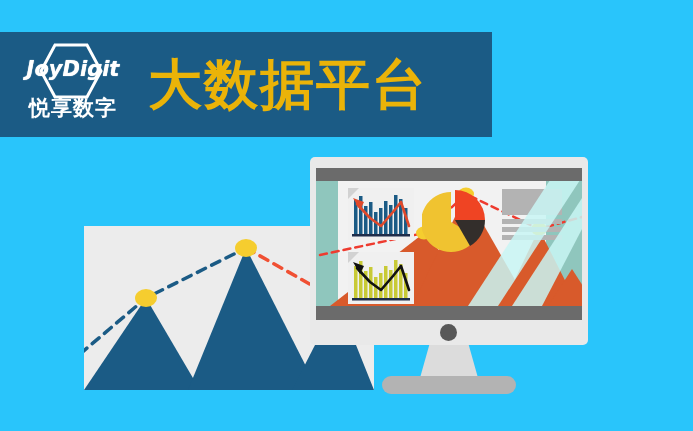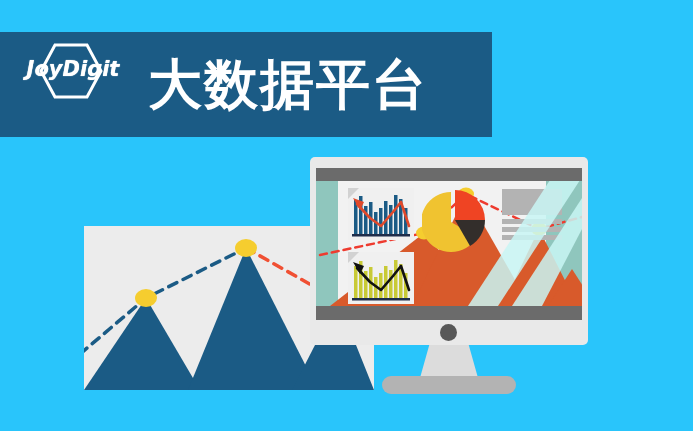--- a/index.html
+++ b/index.html
@@ -65,21 +65,21 @@
     top: 57px;
     width: 122px;
     text-align: center;
     color: #ffffff;
     font-size: 21px;
     font-weight: bold;
     letter-spacing: 1px;
     font-family: "DejaVu Sans", sans-serif;
   }
   #banner-title {
-    color: #ffffff;
+    color: #eab308;
     font-size: 54px;
     font-weight: bold;
     letter-spacing: 2px;
     margin-left: 14px;
     line-height: 1;
     font-family: "DejaVu Sans", sans-serif;
   }
 
   
   #left-panel {
@@ -205,20 +205,21 @@
 
 <div id="stage">
 
   <div id="header-banner">
 
     <div id="brand-logo">
       <svg id="brand-hexagon" viewBox="0 0 64 56">
         <polygon points="16,2 48,2 62,28 48,54 16,54 2,28" fill="none" stroke="#ffffff" stroke-width="3"></polygon>
       </svg>
       <div id="brand-wordmark">JoyDigit</div>
+      <div id="brand-subtitle">悦享数字</div>
     </div>
 
     <div id="banner-title">大数据平台</div>
   </div>
 
   <div id="left-panel">
     <svg width="290" height="164" viewBox="0 0 290 164">
 
       <polygon points="0,164 62,72 116,164" fill="#1b5b85"></polygon>
       <polygon points="104,164 162,22 234,164" fill="#1b5b85"></polygon>

